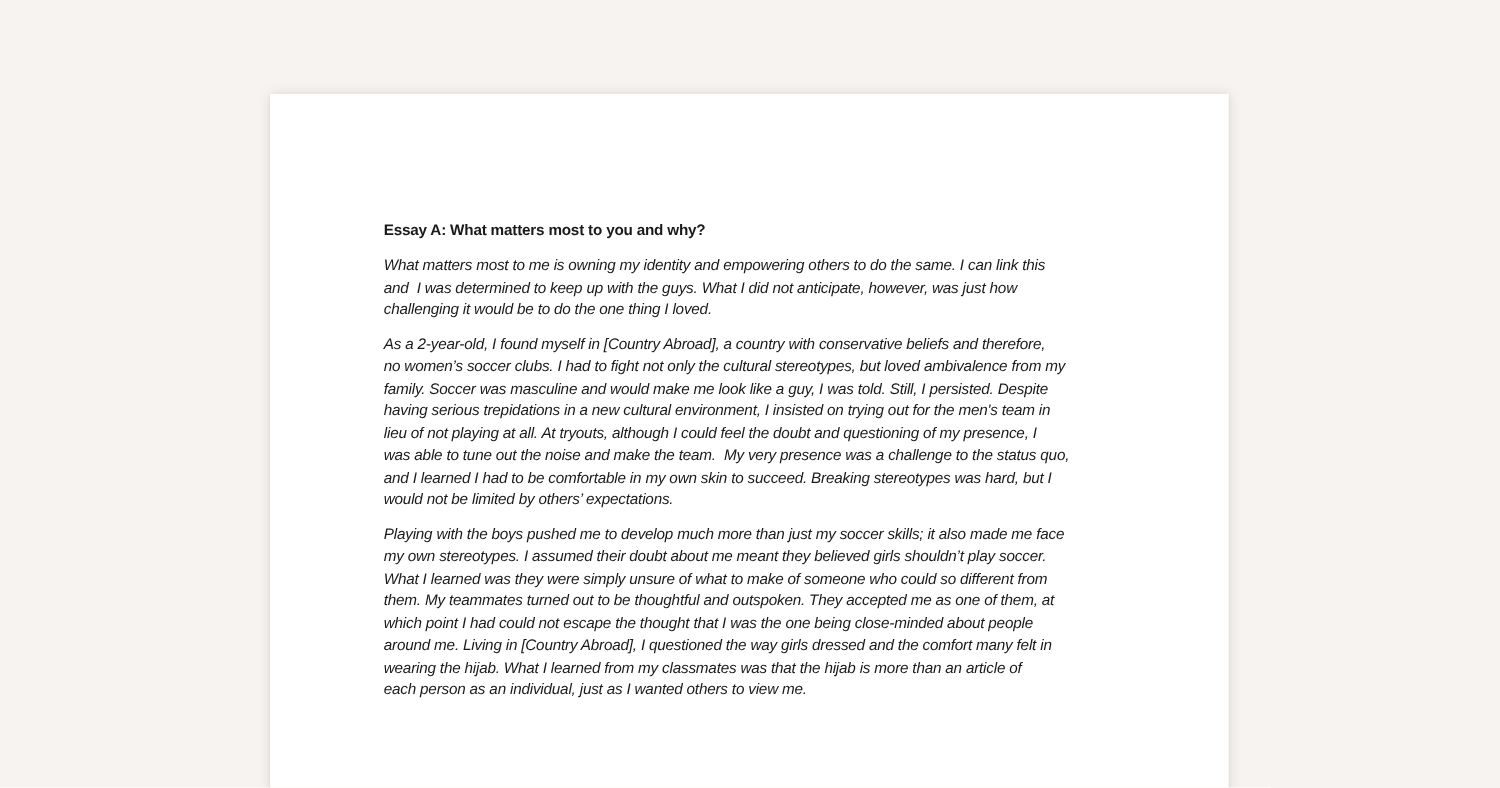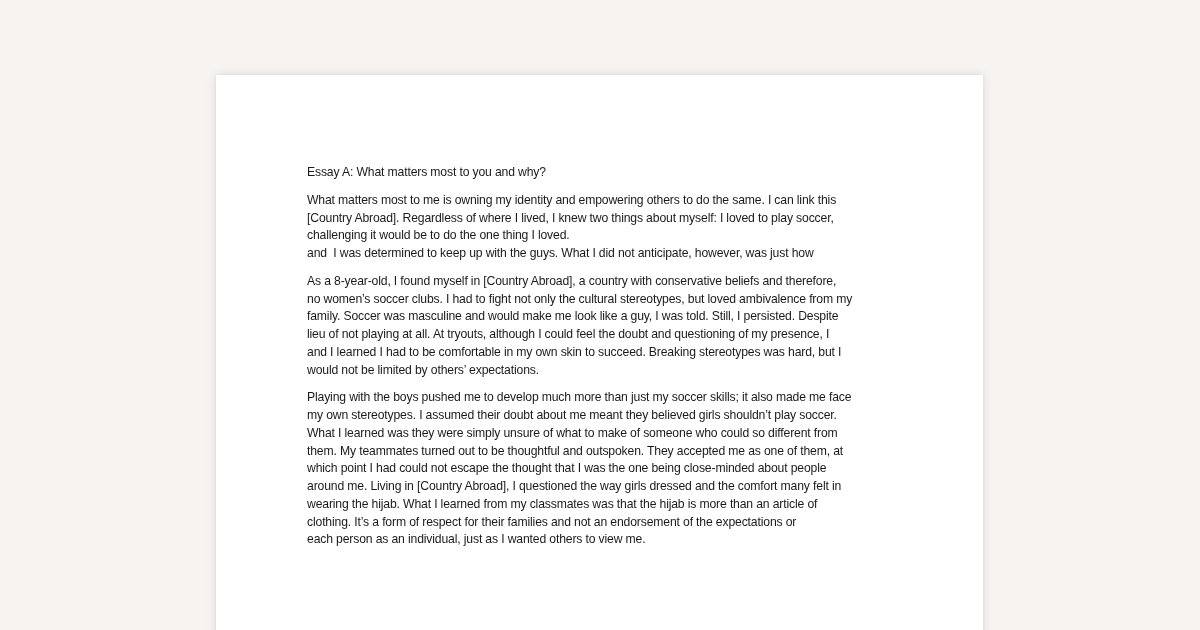--- a/index.html
+++ b/index.html
@@ -27,60 +27,61 @@
       position: absolute;
       left: 91px;
       top: 89px;
       width: 600px;
       color: #1a1a1a;
       font-size: 12.2px;
       line-height: 17.75px;
       letter-spacing: -0.15px;
     }
     .title {
-      font-weight: normal;
-      margin: 0 0 10px 0;
+      font-weight: bold;
+      margin: 12px 0 10px 0;
       white-space: nowrap;
     }
     .para {
       margin: 0 0 10px 0;
     }
     .line {
       display: block;
       white-space: nowrap;
+      font-style: italic;
     }
   </style>
 </head>
 <body>
 
 <div class="page">
   <div class="content">
     <div class="title">Essay A: What matters most to you and why?</div>
 
     <div class="para">
       <span class="line">What matters most to me is owning my identity and empowering others to do the same. I can link this</span>
-      <span class="line">[Country Abroad]. Regardless of where I lived, I knew two things about myself: I loved to play soccer,</span>
+      <span class="line" style="white-space:pre;">and  I was determined to keep up with the guys. What I did not anticipate, however, was just how</span>
       <span class="line">challenging it would be to do the one thing I loved.</span>
-      <span class="line" style="white-space:pre;">and  I was determined to keep up with the guys. What I did not anticipate, however, was just how</span>
     </div>
 
     <div class="para">
-      <span class="line">As a 8-year-old, I found myself in [Country Abroad], a country with conservative beliefs and therefore,</span>
+      <span class="line">As a 2-year-old, I found myself in [Country Abroad], a country with conservative beliefs and therefore,</span>
       <span class="line">no women’s soccer clubs. I had to fight not only the cultural stereotypes, but loved ambivalence from my</span>
       <span class="line">family. Soccer was masculine and would make me look like a guy, I was told. Still, I persisted. Despite</span>
+      <span class="line">having serious trepidations in a new cultural environment, I insisted on trying out for the men's team in</span>
       <span class="line">lieu of not playing at all. At tryouts, although I could feel the doubt and questioning of my presence, I</span>
+      <span class="line" style="white-space:pre;">was able to tune out the noise and make the team.  My very presence was a challenge to the status quo,</span>
       <span class="line">and I learned I had to be comfortable in my own skin to succeed. Breaking stereotypes was hard, but I</span>
       <span class="line">would not be limited by others’ expectations.</span>
     </div>
 
     <div class="para">
       <span class="line">Playing with the boys pushed me to develop much more than just my soccer skills; it also made me face</span>
       <span class="line">my own stereotypes. I assumed their doubt about me meant they believed girls shouldn’t play soccer.</span>
       <span class="line">What I learned was they were simply unsure of what to make of someone who could so different from</span>
       <span class="line">them. My teammates turned out to be thoughtful and outspoken. They accepted me as one of them, at</span>
       <span class="line">which point I had could not escape the thought that I was the one being close-minded about people</span>
       <span class="line">around me. Living in [Country Abroad], I questioned the way girls dressed and the comfort many felt in</span>
       <span class="line">wearing the hijab. What I learned from my classmates was that the hijab is more than an article of</span>
-      <span class="line">clothing. It’s a form of respect for their families and not an endorsement of the expectations or</span>
       <span class="line">each person as an individual, just as I wanted others to view me.</span>
     </div>
   </div>
 </div>
 
 </body></html>

